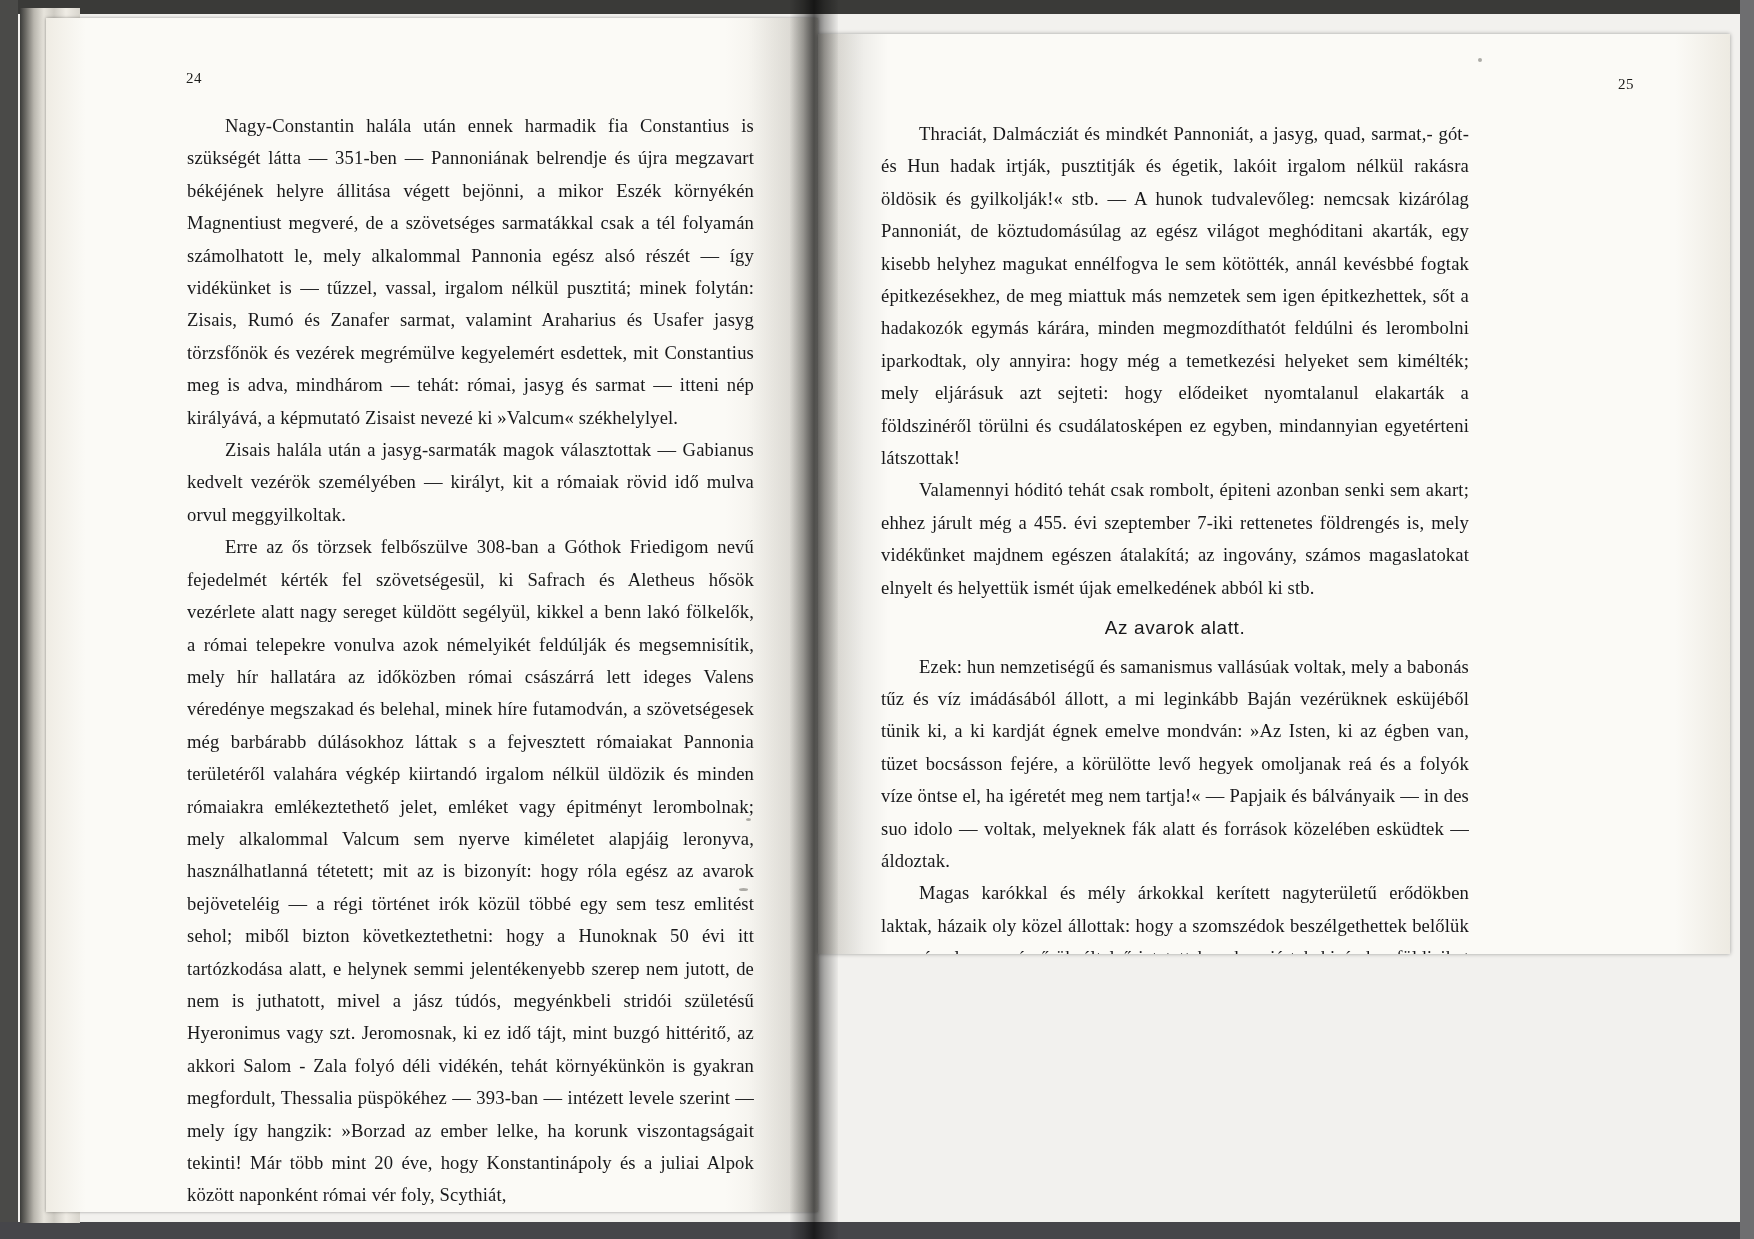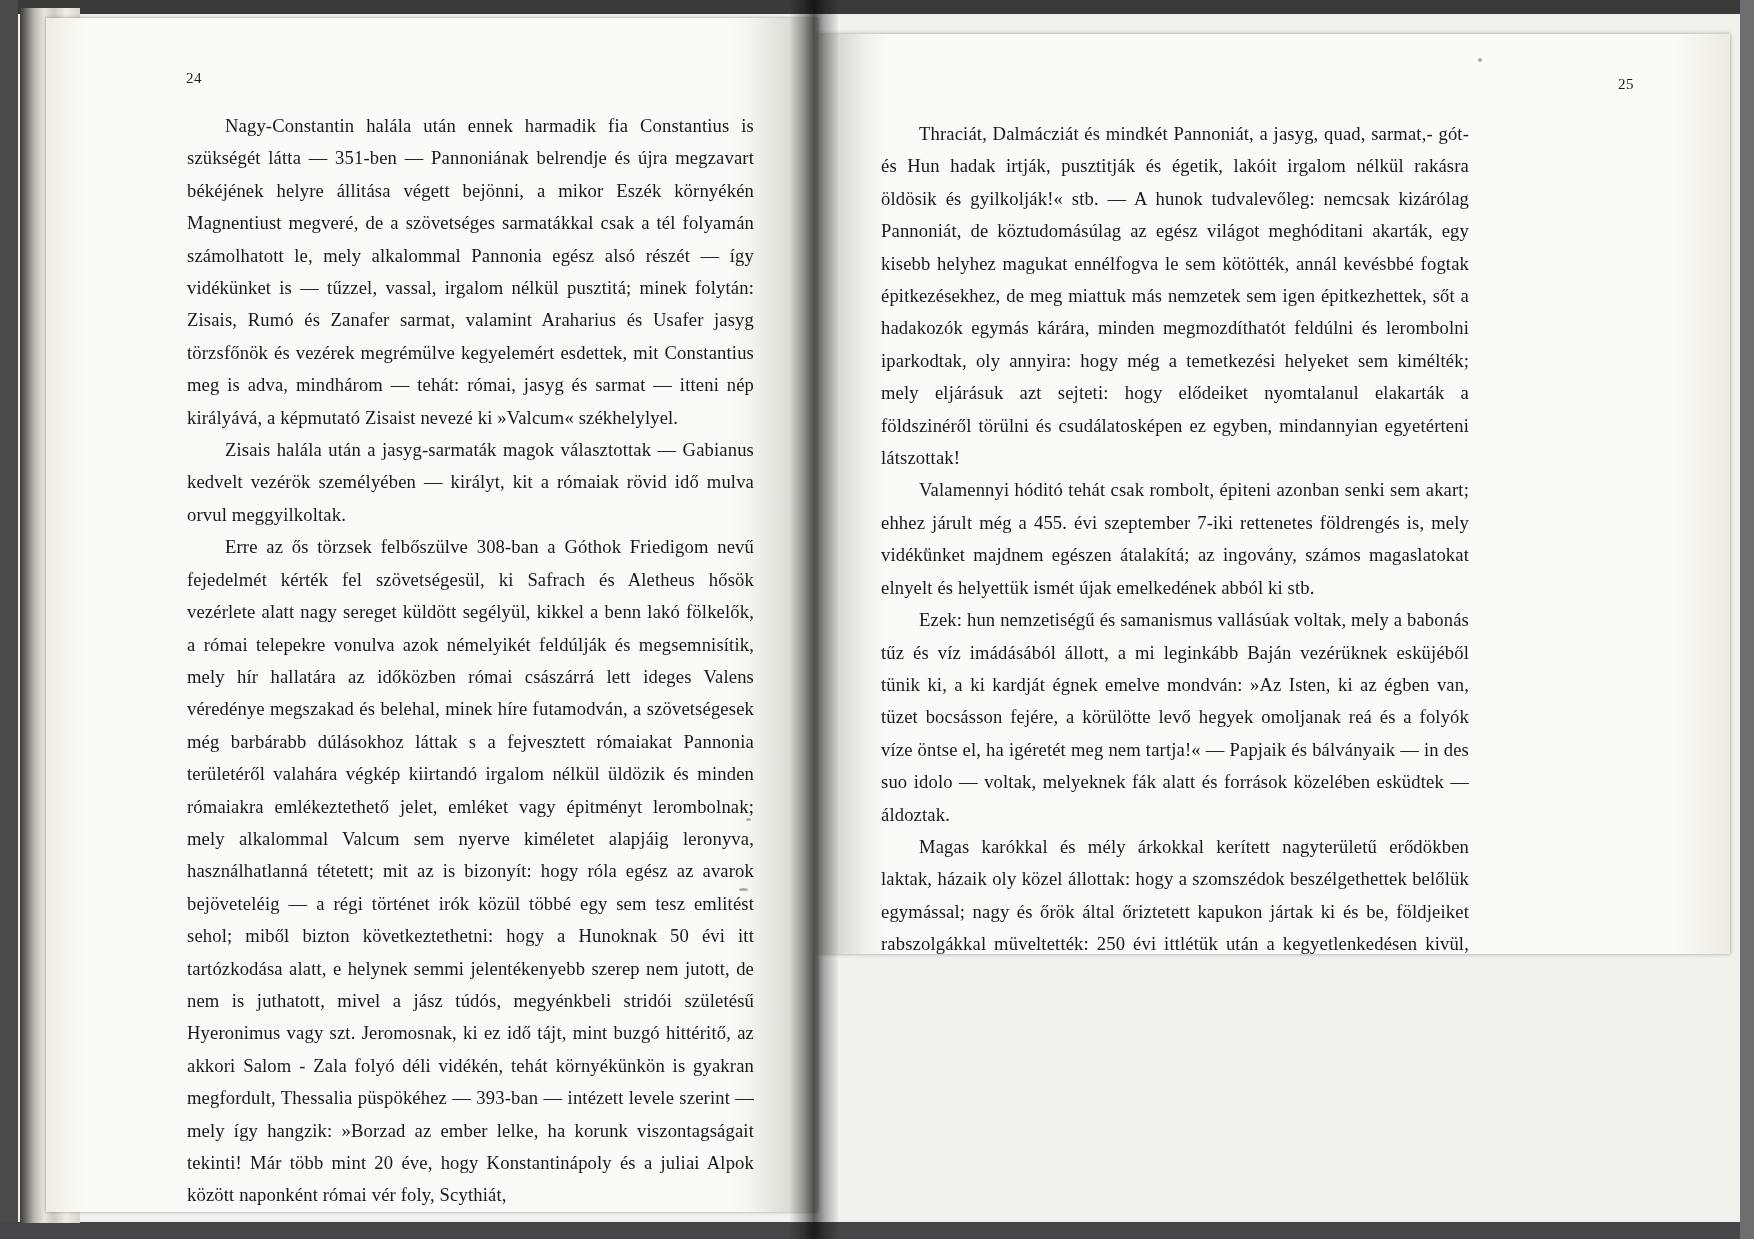--- a/index.html
+++ b/index.html
@@ -186,20 +186,21 @@
     <div class="gutter-left"></div>
     <div class="speck" style="left:700px; top:800px; width:5px; height:3px;"></div>
     <div class="speck" style="left:693px; top:870px; width:9px; height:3px;"></div>
   </div>
 
   <div class="page page-right">
     <div class="folio folio-right">25</div>
     <div class="textcol textcol-right">
       <p>Thraciát, Dalmácziát és mindkét Pannoniát, a jasyg, quad, sarmat,- gót- és Hun hadak irtják, pusztitják és égetik, lakóit irgalom nélkül rakásra öldösik és gyilkolják!« stb. — A hunok tudvalevőleg: nemcsak kizárólag Pannoniát, de köztudomásúlag az egész világot meghóditani akarták, egy kisebb helyhez magukat ennélfogva le sem kötötték, annál kevésbbé fogtak épitkezésekhez, de meg miattuk más nemzetek sem igen épitkezhettek, sőt a hadakozók egymás kárára, minden megmozdíthatót feldúlni és lerombolni iparkodtak, oly annyira: hogy még a temetkezési helyeket sem kimélték; mely eljárásuk azt sejteti: hogy elődeiket nyomtalanul elakarták a földszinéről törülni és csudálatosképen ez egyben, mindannyian egyetérteni látszottak!</p>
       <p>Valamennyi hóditó tehát csak rombolt, épiteni azonban senki sem akart; ehhez járult még a 455. évi szeptember 7-iki rettenetes földrengés is, mely vidékünket majdnem egészen átalakítá; az ingovány, számos magaslatokat elnyelt és helyettük ismét újak emelkedének abból ki stb.</p>
+      <h3 class="section-subtitle">Az avarok alatt.</h3>
       <p>Ezek: hun nemzetiségű és samanismus vallásúak voltak, mely a babonás tűz és víz imádásából állott, a mi leginkább Baján vezérüknek esküjéből tünik ki, a ki kardját égnek emelve mondván: »Az Isten, ki az égben van, tüzet bocsásson fejére, a körülötte levő hegyek omoljanak reá és a folyók víze öntse el, ha igéretét meg nem tartja!« — Papjaik és bálványaik — in des suo idolo — voltak, melyeknek fák alatt és források közelében esküdtek — áldoztak.</p>
       <p>Magas karókkal és mély árkokkal kerített nagyterületű erődökben laktak, házaik oly közel állottak: hogy a szomszédok beszélgethettek belőlük egymással; nagy és őrök által őriztetett kapukon jártak ki és be, földjeiket rabszolgákkal müveltették: 250 évi ittlétük után a kegyetlenkedésen kivül, egyéb hirük nem maradt reánk. — Ennek daczára Pannoniát góth szövetségeseiktől, kik előlük innen Itáliába a herulok helyére telepedtek, békés úton kapták át, minek folytán a Tiszán túlról — a meddig akkor már terjeszkedtek volt —</p>
     </div>
     <div class="gutter-right"></div>
     <div class="speck" style="left:106px; top:515px; width:4px; height:4px;"></div>
     <div class="speck" style="left:660px; top:24px; width:4px; height:4px;"></div>
   </div>
 
   <div class="spine-shadow"></div>
 

